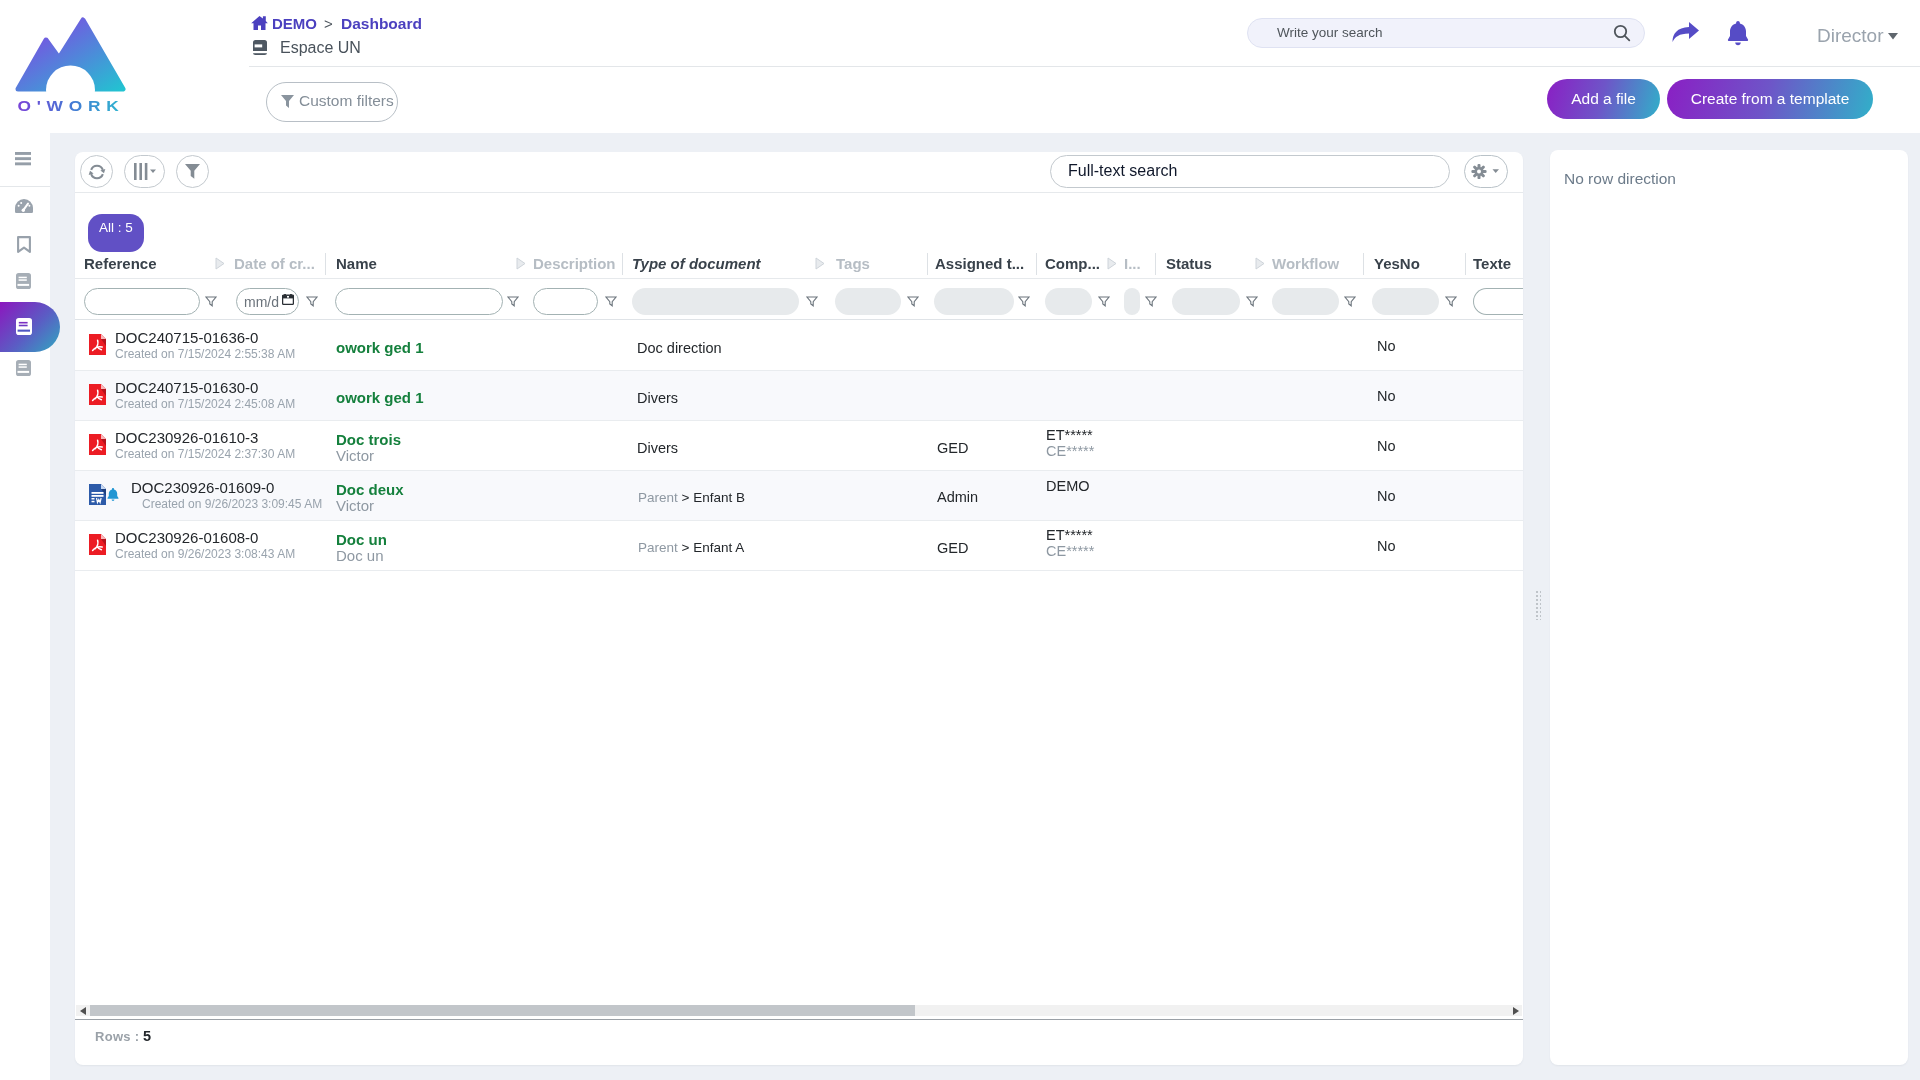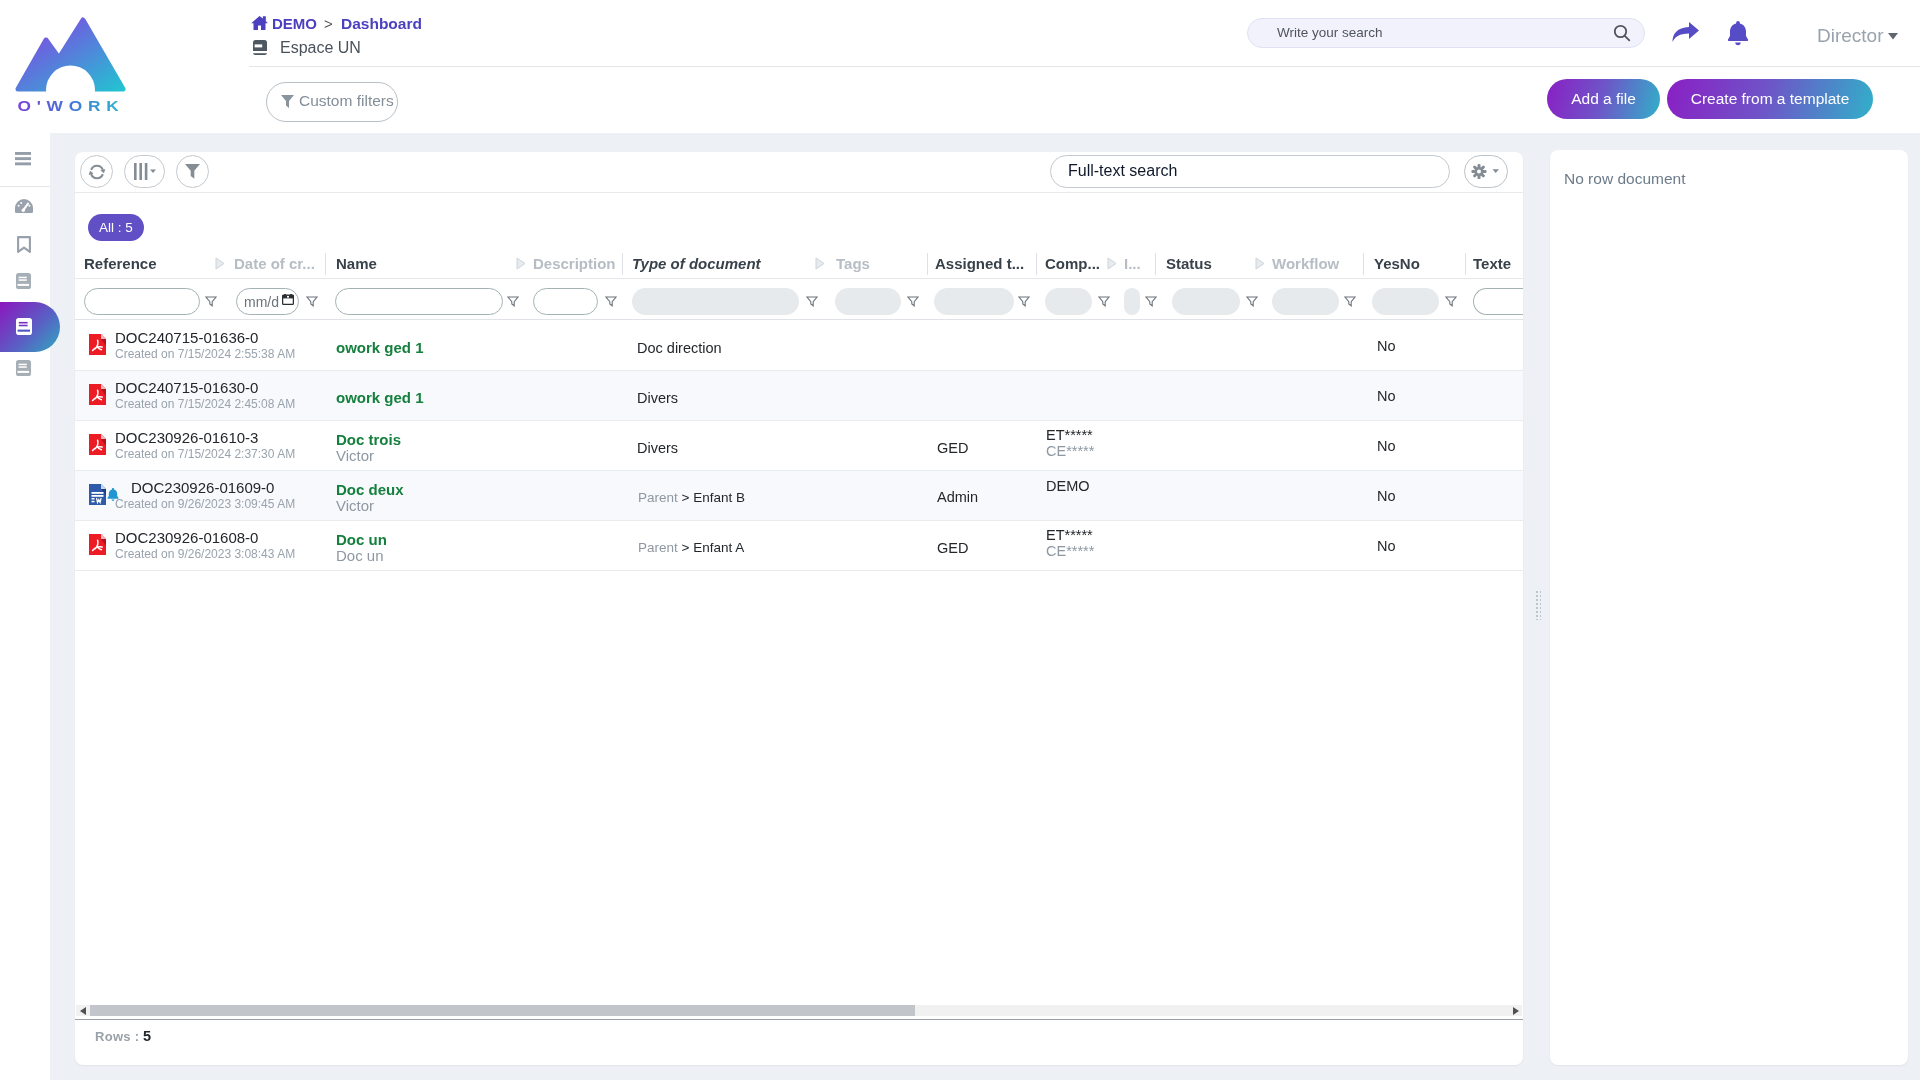--- a/index.html
+++ b/index.html
@@ -171,21 +171,21 @@
         <rect x="-1.5" y="-7.6" width="3" height="15.2" rx="1.2" transform="rotate(135)"></rect>
         <circle r="4.6"></circle>
         <circle r="2" fill="#fff"></circle>
       </g>
       <path d="M22.5 7.3h6.5L25.7 11z"></path>
     </g>
   </svg>
 
 <div class="abs" style="left:75px;top:192px;width:1448px;height:1px;background:#e6e9ec;"></div>
 
-<div class="abs" style="left:88px;top:214px;width:56px;height:27px;border-radius:14px;background:#6150c5;color:#fff;font-size:13.5px;text-align:center;line-height:27px;">All : 5</div>
+<div class="abs" style="left:88px;top:214px;width:56px;height:38px;border-radius:14px;background:#6150c5;color:#fff;font-size:13.5px;text-align:center;line-height:27px;">All : 5</div>
 
 <div class="hdrcell" style="left:84px;">Reference</div>
 <div class="hdrcell hdrmut" style="left:234px;">Date of cr...</div>
 <div class="hdrcell" style="left:336px;">Name</div>
 <div class="hdrcell hdrmut" style="left:533px;">Description</div>
 <div class="hdrcell" style="left:632px;font-style:italic;">Type of document</div>
 <div class="hdrcell hdrmut" style="left:836px;">Tags</div>
 <div class="hdrcell" style="left:935px;">Assigned t...</div>
 <div class="hdrcell" style="left:1045px;">Comp...</div>
 <div class="hdrcell hdrmut" style="left:1124px;">I...</div>
@@ -332,21 +332,21 @@
     <rect x="2.5" y="11" width="12" height="1.8" fill="#fff"></rect>
     <rect x="2.5" y="14" width="3" height="1.5" fill="#fff"></rect>
     <rect x="2.5" y="16.8" width="3" height="1.5" fill="#fff"></rect>
     <path d="M7.5 14l1 4.5 1.3-3 1.3 3 1-4.5" fill="none" stroke="#fff" stroke-width="1.2"></path>
   </svg>
 <svg class="abs" style="left:107px;top:488px" width="12" height="14" viewBox="0 0 12 14">
     <path d="M6 0c.6 0 1 .4 1 1v.4c1.9.5 3.2 2.1 3.2 4.1v2.4l1.3 2c.2.4-.1.8-.5.8H1c-.4 0-.7-.4-.5-.8l1.3-2V5.5c0-2 1.3-3.6 3.2-4.1V1c0-.6.4-1 1-1z" fill="#2196d3"></path>
     <path d="M4.6 11.5h2.8c0 .8-.6 1.4-1.4 1.4s-1.4-.6-1.4-1.4z" fill="#2196d3"></path>
   </svg>
 <div class="abs c1" style="left:131px;top:479px;">DOC230926-01609-0</div>
-<div class="abs c2" style="left:115px;top:497px;">Created on 9/26/2023 3:09:45 AM</div>
+<div class="abs c2" style="left:142px;top:497px;">Created on 9/26/2023 3:09:45 AM</div>
 <div class="abs nm" style="left:336px;top:481px;">Doc deux</div>
 <div class="abs sub" style="left:336px;top:497px;">Victor</div>
 <div class="abs td tdg" style="left:638px;top:490px;font-size:13.5px;">Parent <span style="color:#23272b">&gt; Enfant B</span></div>
 <div class="abs td" style="left:937px;top:489px;">Admin</div>
 <div class="abs td" style="left:1046px;top:478px;">DEMO</div>
 <div class="abs td" style="left:1377px;top:488px;">No</div>
 
 <svg class="abs" style="left:89px;top:534px" width="17" height="21" viewBox="0 0 17 21">
     <path d="M0 0h12l5 5v16H0z" fill="#ec1c24"></path>
     <path d="M12 0l5 5h-5z" fill="#f7b9bb"></path>
@@ -388,13 +388,13 @@
     <i style="background:#bfc4c9;"></i>
     <i style="background:#bfc4c9;"></i>
     <i style="background:#bfc4c9;"></i>
     <i style="background:#bfc4c9;"></i>
     <i style="background:#bfc4c9;"></i>
     <i style="background:#bfc4c9;"></i>
     <i style="background:#bfc4c9;"></i>
 </div>
 
 <div class="card" style="left:1550px;top:150px;width:358px;height:915px;"></div>
-<div class="abs" style="left:1564px;top:170px;font-size:15.5px;color:#6c7b8a;">No row document</div>
+<div class="abs" style="left:1564px;top:170px;font-size:15.5px;color:#6c7b8a;">No row direction</div>
 
 </body></html>

